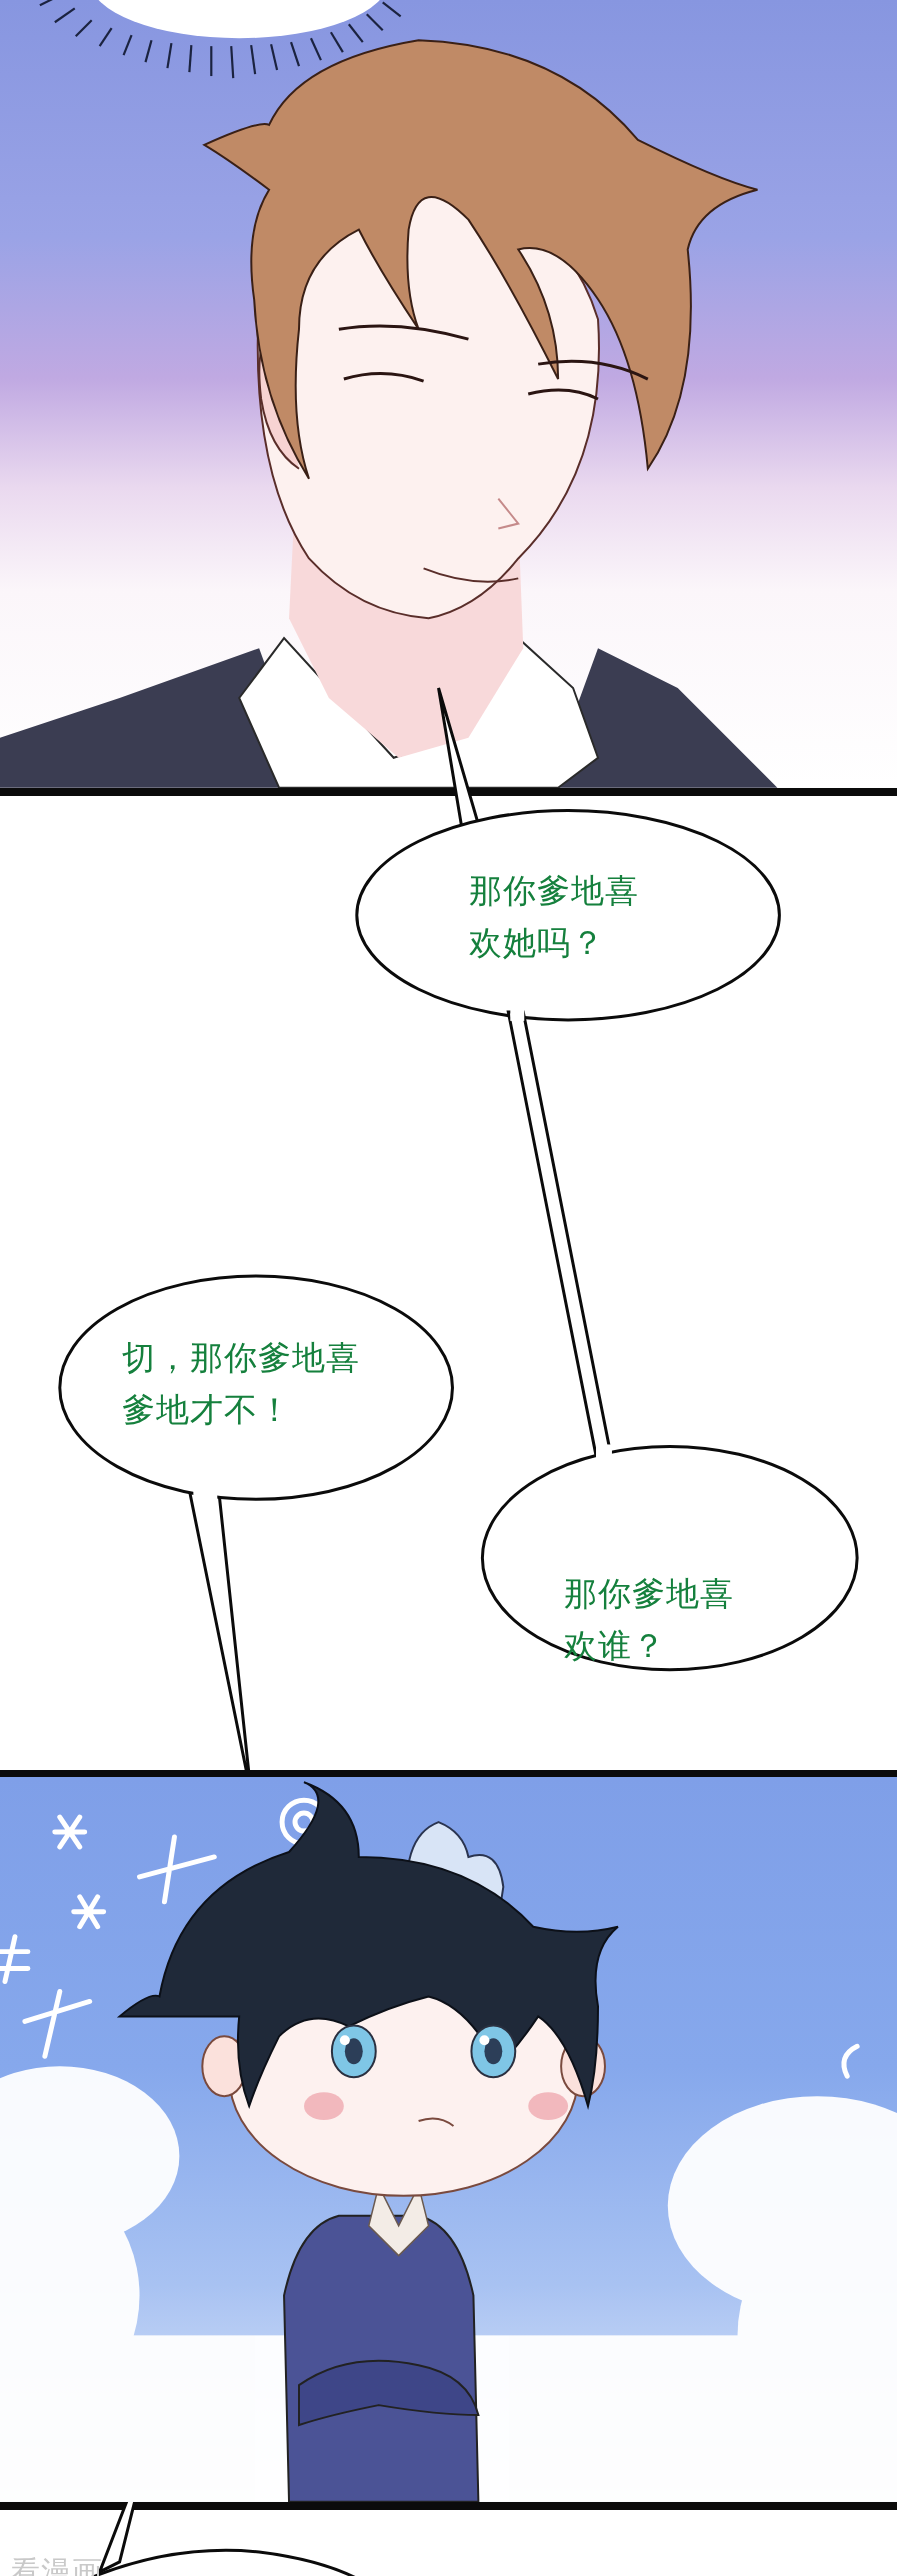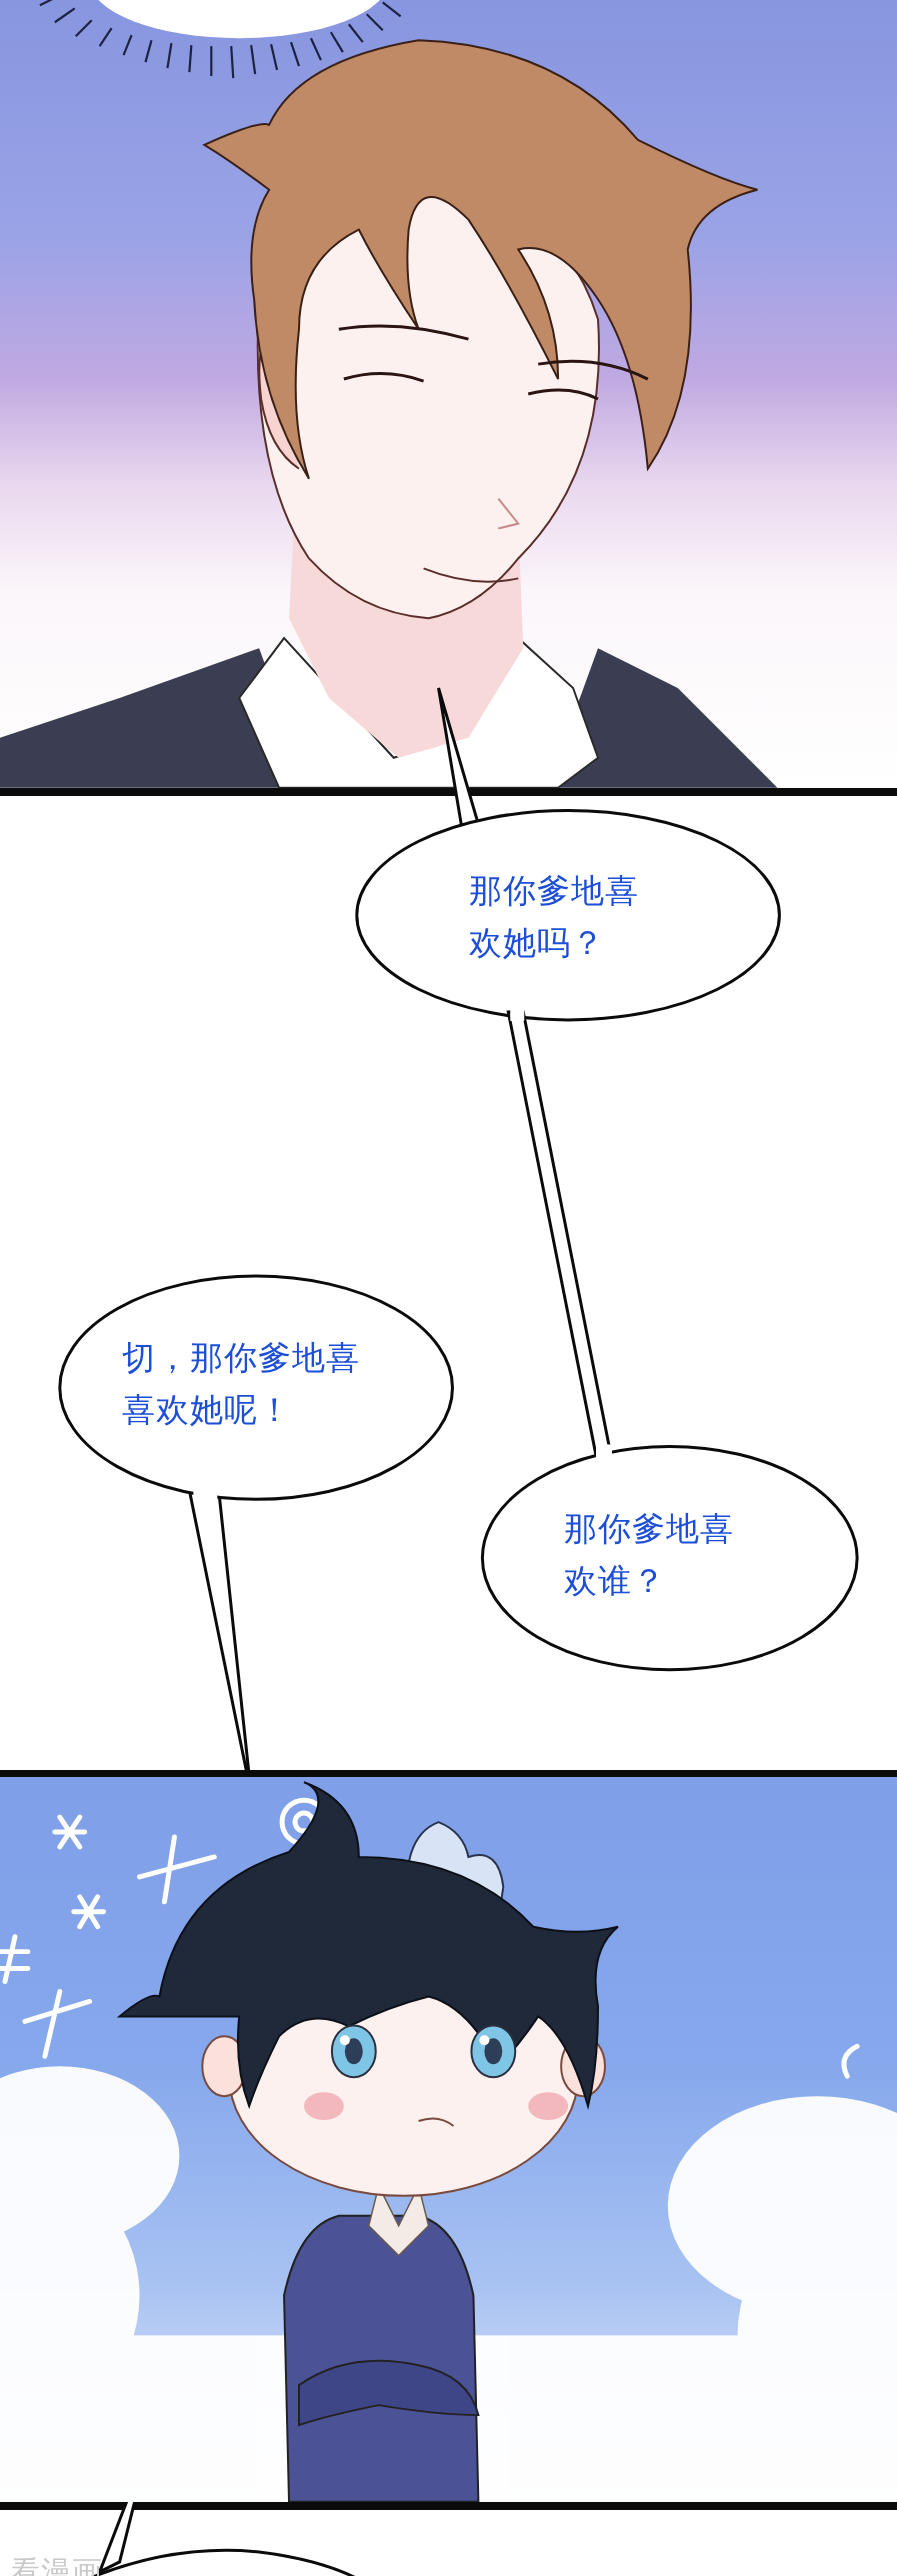--- a/index.html
+++ b/index.html
@@ -6,21 +6,21 @@
   body { width: 897px; height: 2576px; position: relative; overflow: hidden;
          font-family: "DejaVu Sans", "Liberation Sans", sans-serif; }
   .panel { position: absolute; left: 0; width: 897px; overflow: hidden; }
   #panel-1 { top: 0; height: 788px;
     background: linear-gradient(180deg, #8796e0 0%, #9aa3e6 30%, #c0a9e2 48%, #ead9ef 62%, #fbf6fa 75%, #ffffff 100%); }
   #panel-3 { top: 1777px; height: 725px;
     background: linear-gradient(180deg, #7f9fe8 0%, #86a8ec 40%, #a8c2f2 70%, #e8eefb 100%); }
   .border { position: absolute; left: 0; width: 897px; height: 8px; background: #0b0b0b; }
   .gutter { position: absolute; left: 0; width: 897px; background: #ffffff; }
   svg { position: absolute; left: 0; top: 0; }
-  .bubble-text { position: absolute; font-size: 33px; line-height: 52px; color: #1d4ed8;
+  .bubble-text { position: absolute; font-size: 33px; line-height: 52px; color: #15803d;
     letter-spacing: 1px; white-space: pre; font-family: "DejaVu Sans", sans-serif; }
   .watermark { position: absolute; font-size: 30px; color: #c9c9c9; letter-spacing: 1px;
     font-family: "DejaVu Sans", sans-serif; margin-top: 32px; }
 </style>
 </head>
 <body>
 
 <div class="panel" id="panel-1">
   <svg width="897" height="788" viewBox="0 0 900 790">
 
@@ -92,23 +92,23 @@
 
   <rect x="512" y="1012" width="14" height="12" fill="#ffffff"></rect>
   <rect x="598" y="1449" width="16" height="16" fill="#ffffff"></rect>
   <rect x="194" y="1495" width="24" height="10" fill="#ffffff"></rect>
 </svg>
 
 <div class="bubble-text" style="left:469px; top:865px"><span>那你爹地喜</span>
 <span>欢她吗？</span></div>
 
 <div class="bubble-text" style="left:122px; top:1332px"><span>切，那你爹地喜</span>
-<span>喜欢她呢！</span></div>
+<span>爹地才不！</span></div>
 
-<div class="bubble-text" style="left:564px; top:1503px"><span>那你爹地喜</span>
+<div class="bubble-text" style="left:564px; top:1568px"><span>那你爹地喜</span>
 <span>欢谁？</span></div>
 
 <div class="border" style="top:1770px"></div>
 
 <div class="panel" id="panel-3">
   <svg width="897" height="725" viewBox="0 0 900 727">
 
     <g fill="#ffffff" opacity="0.95">
       <ellipse cx="60" cy="380" rx="120" ry="90"></ellipse>
       <ellipse cx="0" cy="520" rx="140" ry="140"></ellipse>

